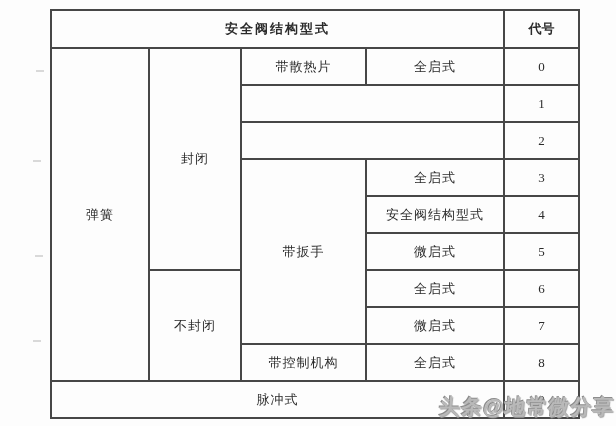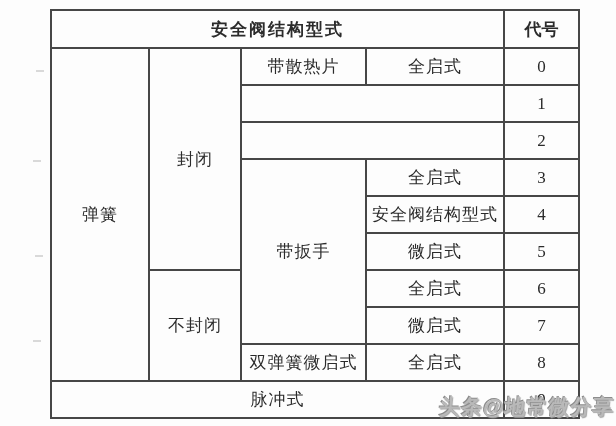--- a/index.html
+++ b/index.html
@@ -22,21 +22,21 @@
     width: 528px;
     height: 408px;
     border-collapse: collapse;
     table-layout: fixed;
     color: #2b2b2b;
   }
   table.grid td {
     border: 2px solid #474747;
     text-align: center;
     vertical-align: middle;
-    font-size: 17px;
+    font-size: 13px;
     padding: 0;
     overflow: hidden;
     white-space: nowrap;
   }
   tr.data-row { height: 37px; }
   tr.header-row { height: 38px; }
   td.title-cell {
     font-size: 23px;
     font-weight: bold;
     letter-spacing: 2px;
@@ -123,21 +123,21 @@
       <tr class="data-row">
         <td rowspan="3" class="label-cell">不封闭</td>
         <td class="label-cell">全启式</td>
         <td class="code-cell">6</td>
       </tr>
       <tr class="data-row">
         <td class="label-cell">微启式</td>
         <td class="code-cell">7</td>
       </tr>
       <tr class="data-row">
-        <td class="label-cell">双弹簧微启式</td>
+        <td class="label-cell">带控制机构</td>
         <td class="label-cell">全启式</td>
         <td class="code-cell">8</td>
       </tr>
       <tr class="data-row">
         <td colspan="4" class="label-cell">脉冲式</td>
         <td class="code-cell">9</td>
       </tr>
     </tbody>
   </table>
 

